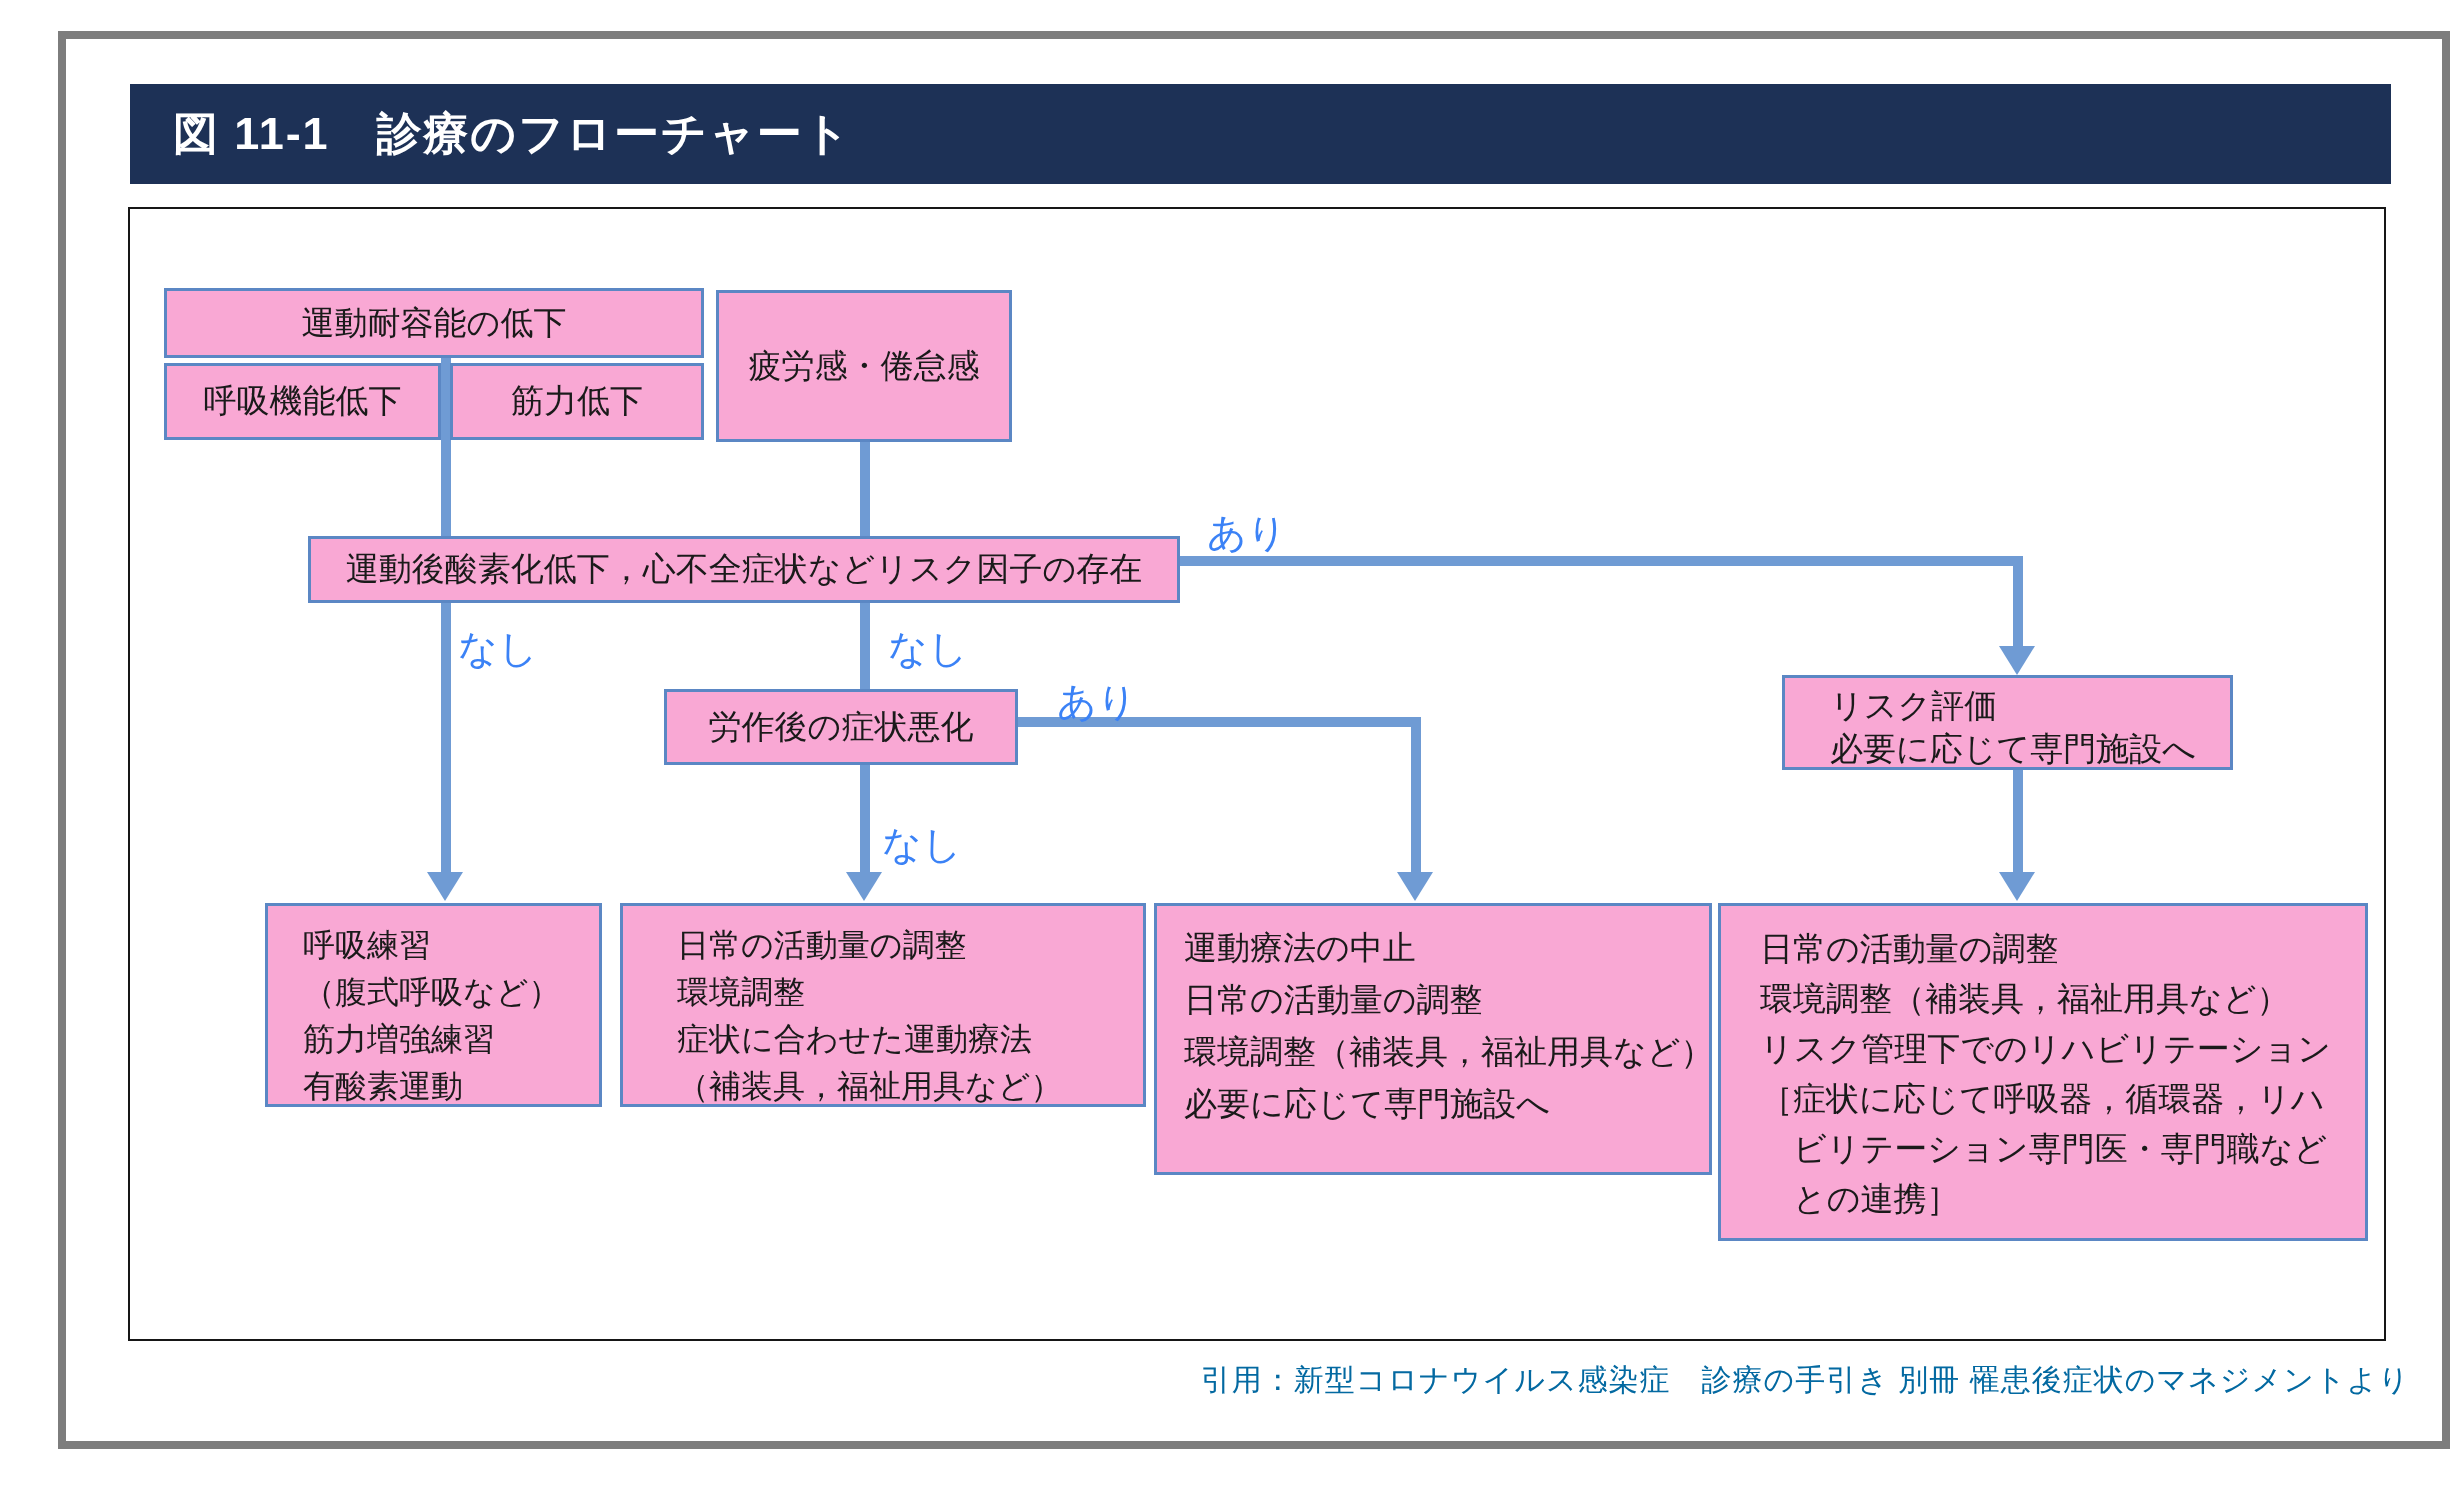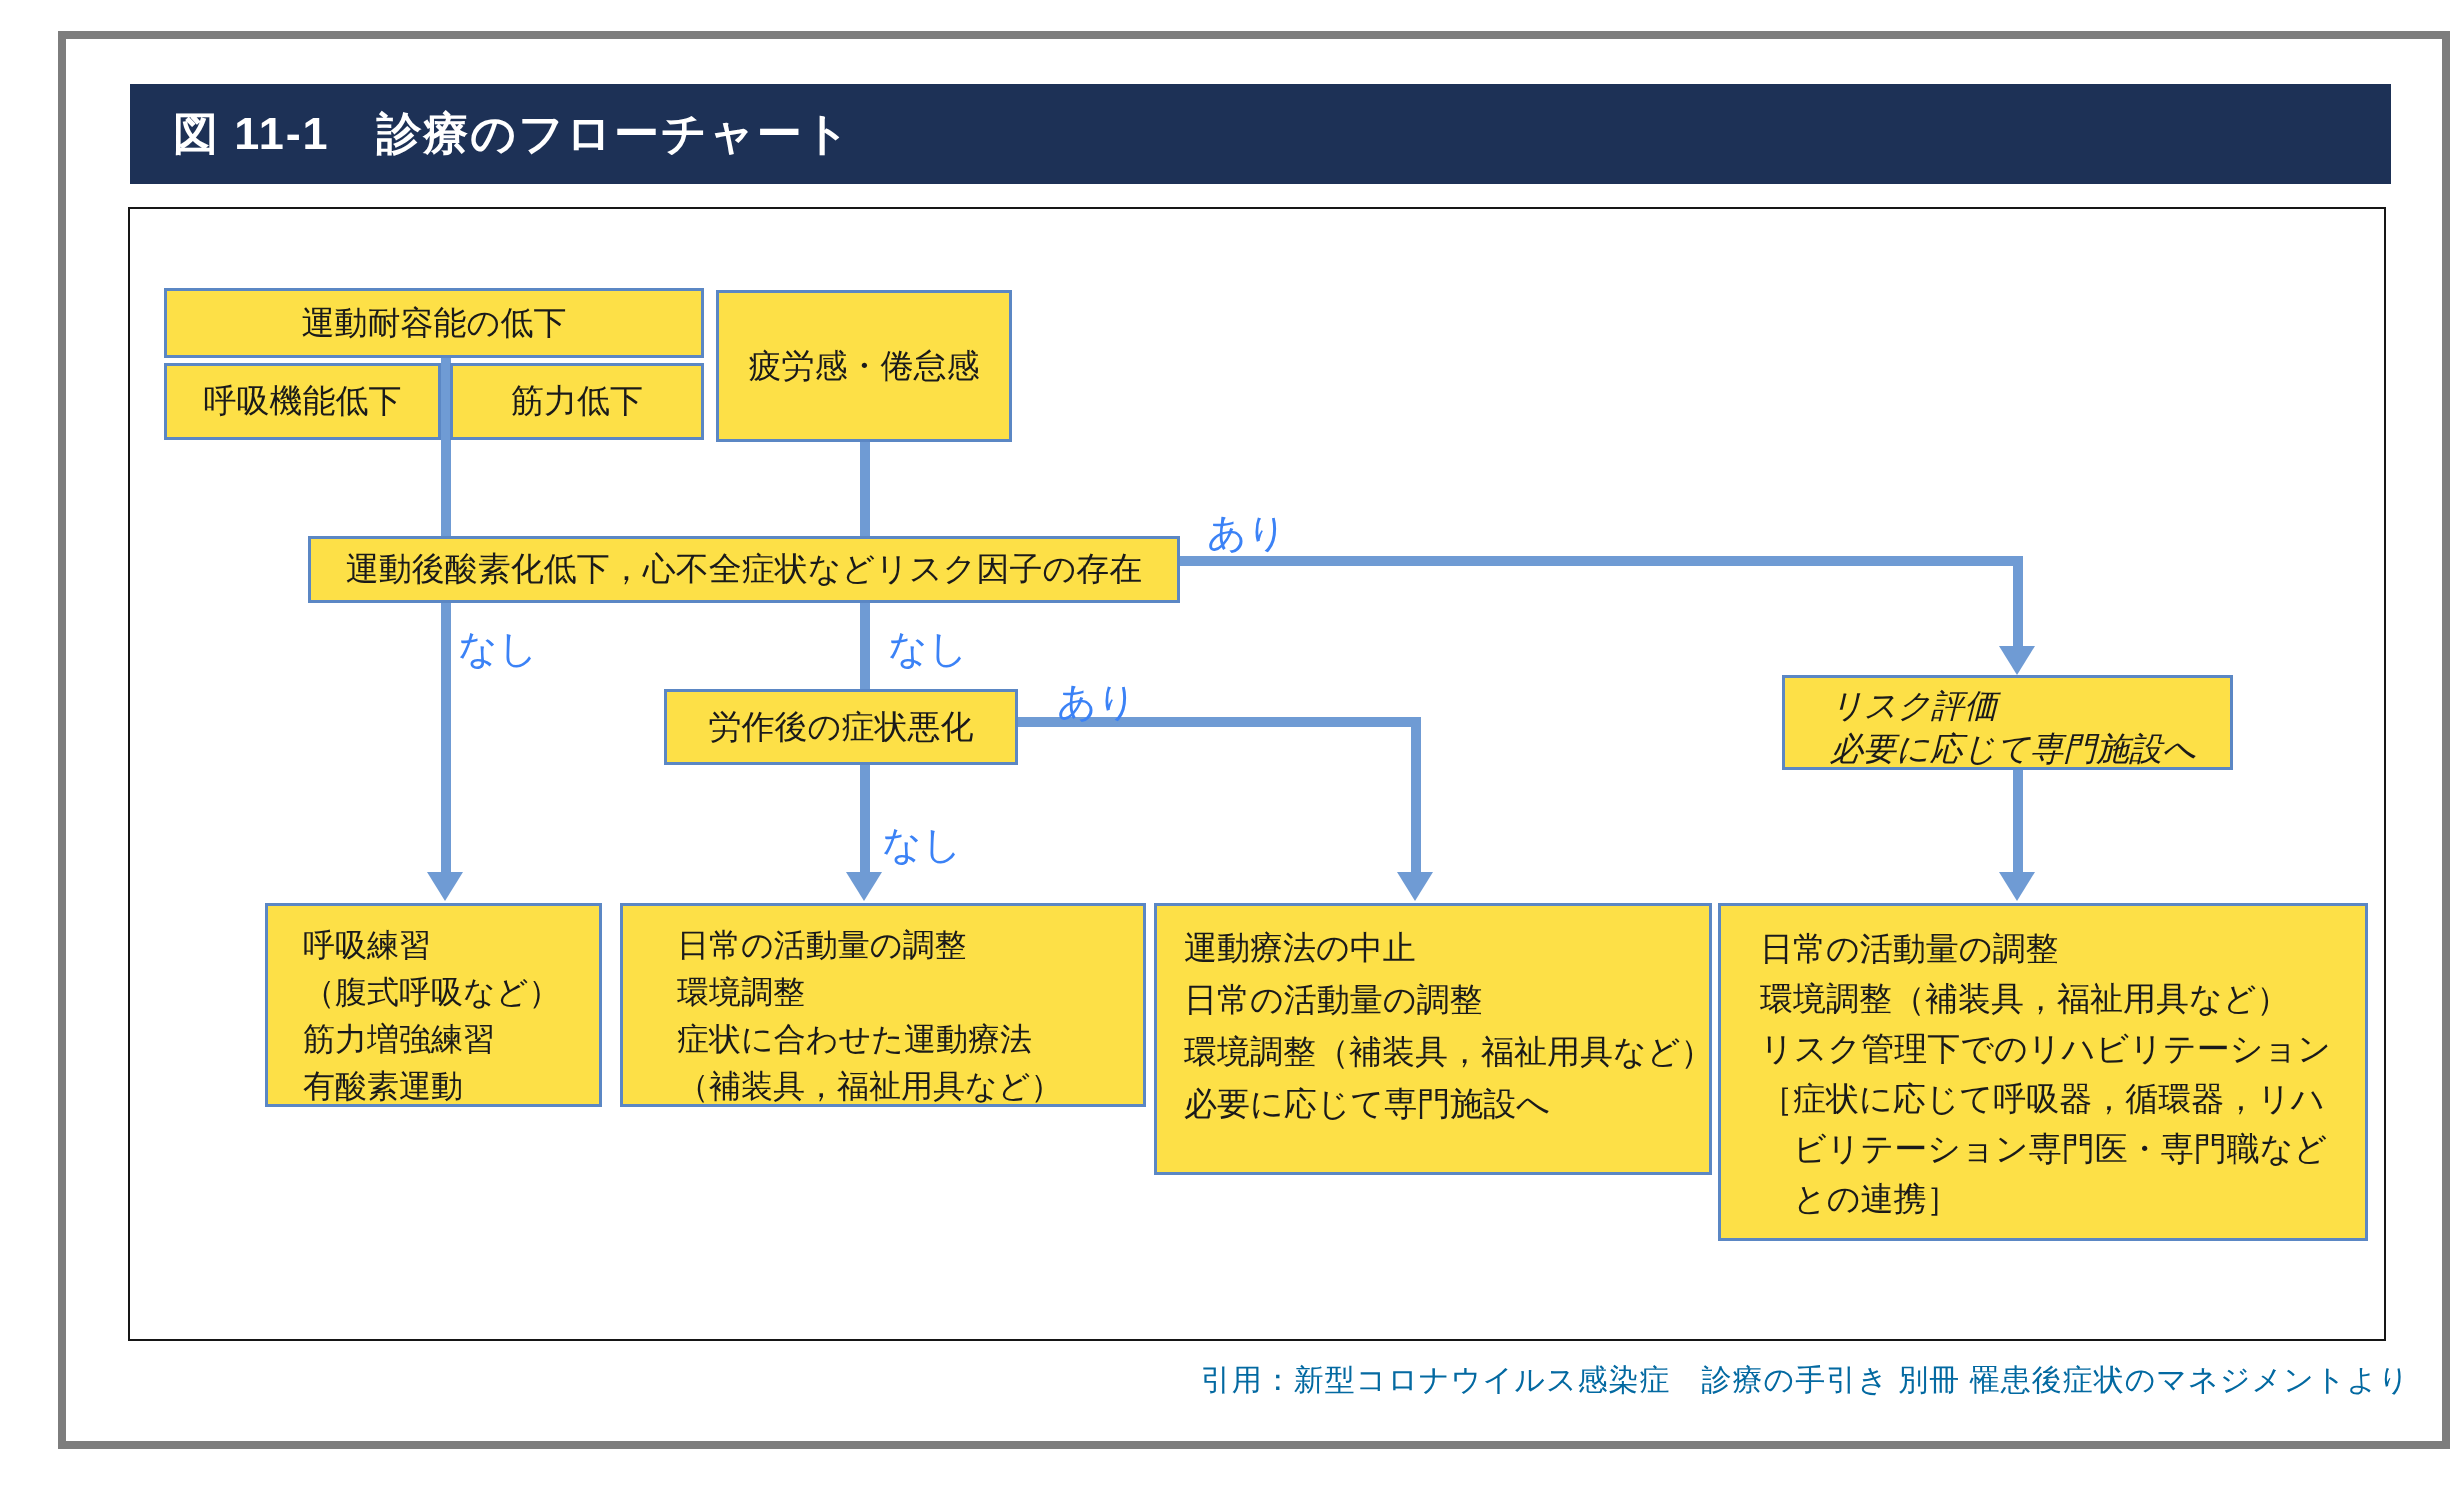--- a/index.html
+++ b/index.html
@@ -6,21 +6,21 @@
   #page{position:relative;width:2454px;height:1487px;background:#ffffff;overflow:hidden;
         font-family:"Liberation Sans","DejaVu Sans",sans-serif;color:#1a1a1a;margin-left:28px;}
   .frame{position:absolute;left:30px;top:31px;width:2392px;height:1418px;
          border:8.7px solid #7d7d7d;box-sizing:border-box;background:#ffffff;}
   .titlebar{position:absolute;left:102px;top:84px;width:2261px;height:100px;
             background:#1d3156;display:flex;align-items:center;box-sizing:border-box;
             padding-left:43px;}
   .titlebar span{color:#ffffff;font-size:45px;font-weight:bold;letter-spacing:1.9px;}
   .canvas{position:absolute;left:100px;top:207px;width:2258px;height:1134px;
           border:2.9px solid #161616;box-sizing:border-box;background:#ffffff;}
-  .node{position:absolute;background:#fde047;border:3.9px solid #5b87c4;box-sizing:border-box;
+  .node{position:absolute;background:#f9a8d4;border:3.9px solid #5b87c4;box-sizing:border-box;
         font-size:33px;z-index:3;}
   .node.center{display:flex;align-items:center;justify-content:center;text-align:center;}
   .node .ln{white-space:pre;}
   .vline{position:absolute;width:9.7px;background:#6f9bd4;z-index:1;}
   .hline{position:absolute;height:9.7px;background:#6f9bd4;z-index:1;}
   .ahead{position:absolute;width:0;height:0;border-left:18.4px solid transparent;
          border-right:18.4px solid transparent;border-top:29px solid #6f9bd4;z-index:2;}
   .elabel{position:absolute;color:#3b82f6;font-size:39px;z-index:4;white-space:nowrap;}
   .citation{position:absolute;top:1360px;right:72px;font-size:30px;color:#0369a1;
             letter-spacing:1px;white-space:nowrap;}
@@ -59,21 +59,21 @@
     <div class="elabel" style="left:927px;top:466px;">あり</div>
     <div class="elabel" style="left:752px;top:609px;">なし</div>
 
     <div class="node center" style="left:34px;top:79px;width:540px;height:70px;">運動耐容能の低下</div>
     <div class="node center" style="left:34px;top:154px;width:277px;height:77px;">呼吸機能低下</div>
     <div class="node center" style="left:320px;top:154px;width:254px;height:77px;">筋力低下</div>
     <div class="node center" style="left:586px;top:81px;width:296px;height:152px;">疲労感・倦怠感</div>
     <div class="node center" style="left:178px;top:327px;width:872px;height:67px;">運動後酸素化低下，心不全症状などリスク因子の存在</div>
     <div class="node center" style="left:534px;top:480px;width:354px;height:76px;text-align:right;">労作後の症状悪化</div>
 
-    <div class="node" style="left:1652px;top:466px;width:451px;height:95px;padding:5.8px 0 0 45px;line-height:43px;font-style:italic;">
+    <div class="node" style="left:1652px;top:466px;width:451px;height:95px;padding:5.8px 0 0 45px;line-height:43px;">
       <div class="ln">リスク評価</div>
       <div class="ln">必要に応じて専門施設へ</div>
     </div>
 
     <div class="node" style="left:135px;top:694px;width:337px;height:204px;padding:15.5px 0 0 35px;line-height:47px;font-size:32px;">
       <div class="ln">呼吸練習</div>
       <div class="ln">（腹式呼吸など）</div>
       <div class="ln">筋力増強練習</div>
       <div class="ln">有酸素運動</div>
     </div>

